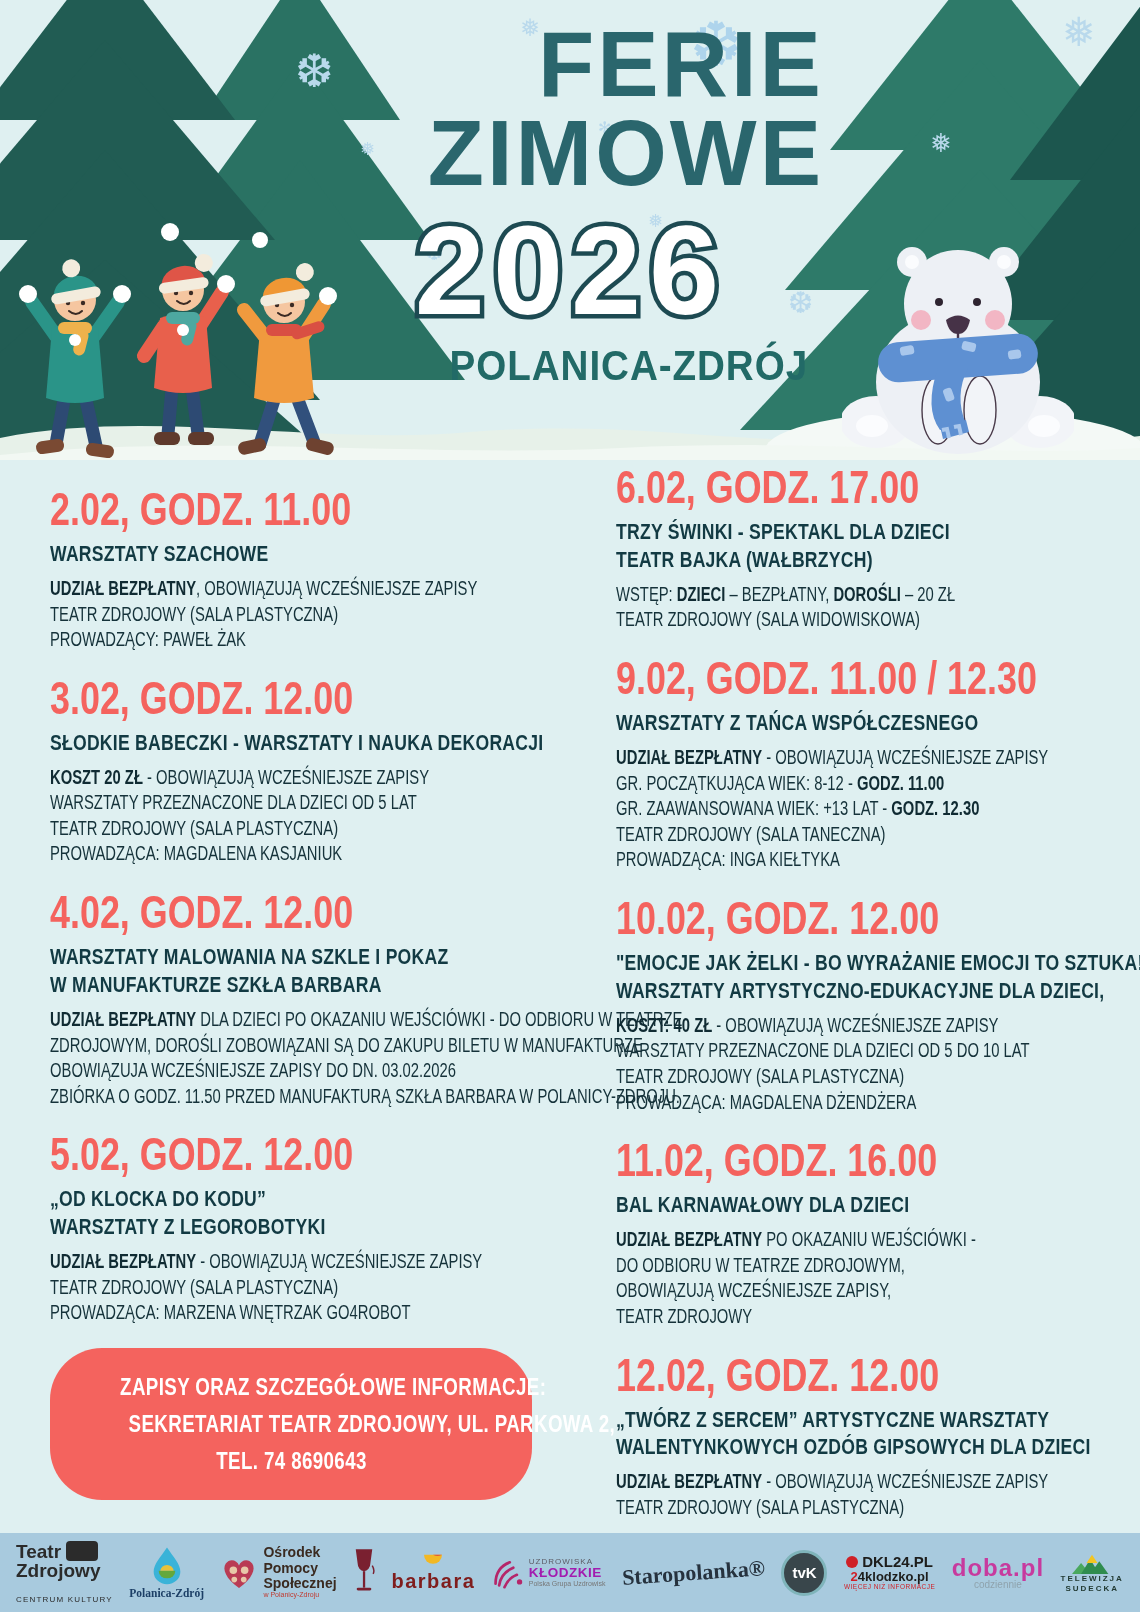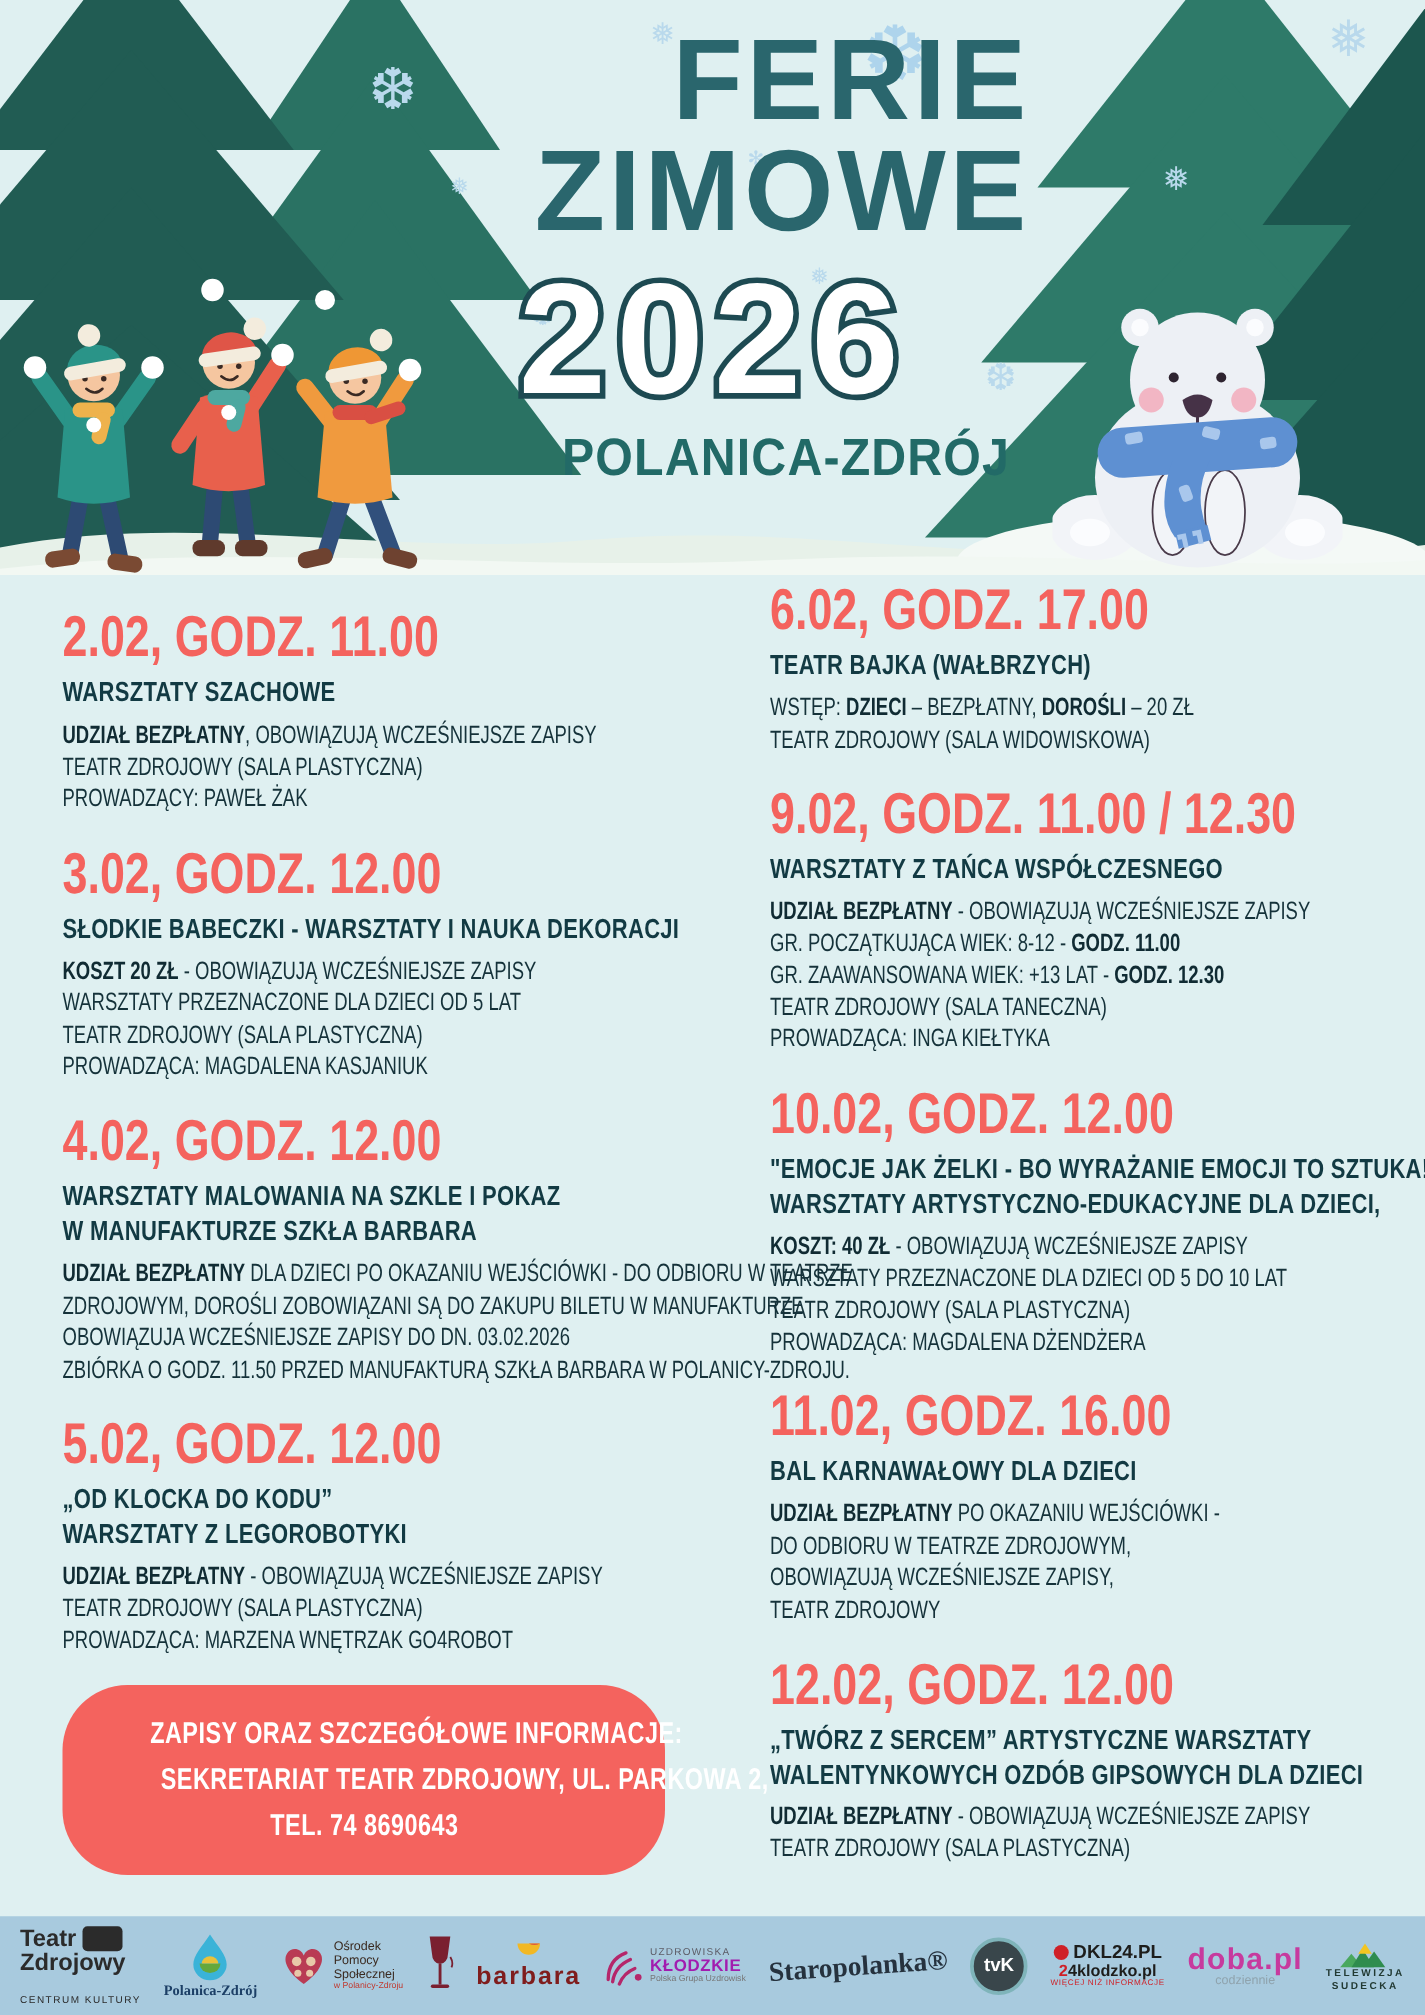--- a/index.html
+++ b/index.html
@@ -43,21 +43,21 @@
   .footer{position:absolute;left:0;bottom:0;width:1140px;height:79px;background:#a8cade;
           display:flex;align-items:center;justify-content:space-between;padding:0 16px;gap:4px}
   .logo{display:flex;align-items:center;gap:5px;flex:0 0 auto}
   .vcol{display:flex;flex-direction:column;align-items:center;line-height:1.05}
   .tz-col{display:flex;flex-direction:column;line-height:1}
   .tz-row{display:flex;align-items:center;gap:5px}
   .tz-big{font-size:19px;font-weight:800;color:#2b2b2b}
   .tz-mark{width:32px;height:20px;background:#2b2b2b;border-radius:4px;display:inline-block}
   .tz-small{font-size:8px;letter-spacing:1.2px;color:#2b2b2b;margin-top:16px}
   .pz-name{font-size:11.5px;font-weight:700;color:#1c3f66;font-family:"Liberation Serif",serif;margin-top:2px}
-  .ops-l1{font-size:10px;font-weight:400;color:#3a2a20;line-height:1.1}
+  .ops-l1{font-size:14px;font-weight:700;color:#3a2a20;line-height:1.1}
   .ops-l4{font-size:7px;color:#c03a30;line-height:1.2}
   .barb-txt{font-size:20px;color:#7f1d1d;letter-spacing:1.5px;font-weight:700}
   .uk-l1{font-size:8px;letter-spacing:1px;color:#5c5c66}
   .uk-l2{font-size:13.5px;font-weight:800;color:#a21caf;letter-spacing:.5px}
   .uk-l3{font-size:7px;color:#777}
   .star-txt{font-size:22px;font-weight:700;color:#26323e;font-family:"Liberation Serif",serif;transform:rotate(-4deg);display:inline-block}
   .tvk-circ{width:46px;height:46px;border-radius:50%;background:#39464b;border:3px solid #7fb4ba;color:#fff;
             display:flex;align-items:center;justify-content:center;font-size:15px;font-weight:800}
   .dkl-l1{display:flex;align-items:center;gap:4px;font-size:15px;font-weight:800;color:#1d1d1b}
   .dkl-dot{width:12px;height:12px;border-radius:50%;background:#cf2027;display:inline-block}
@@ -288,20 +288,21 @@
       <div class="pill">
         <div class="pl"><span class="cx-pill">ZAPISY ORAZ SZCZEGÓŁOWE INFORMACJE:</span></div>
         <div class="pl"><span class="cx-pill">SEKRETARIAT TEATR ZDROJOWY, UL. PARKOWA 2,</span></div>
         <div class="pl"><span class="cx-pill">TEL. 74 8690643</span></div>
       </div>
     </div>
   <div class="col col-right">
       <section class="event">
         <h2 class="edate"><span class="cx cx-date">6.02, GODZ. 17.00</span></h2>
         <div class="etitle">
+          <div class="tl"><span class="cx cx-title">TRZY ŚWINKI - SPEKTAKL DLA DZIECI</span></div>
           <div class="tl"><span class="cx cx-title">TEATR BAJKA (WAŁBRZYCH)</span></div>
         </div>
         <div class="edetails">
           <div class="dl"><span class="cx cx-detail"><span>WSTĘP: </span><b>DZIECI</b><span> – BEZPŁATNY, </span><b>DOROŚLI</b><span> – 20 ZŁ</span></span></div>
           <div class="dl"><span class="cx cx-detail"><span>TEATR ZDROJOWY (SALA WIDOWISKOWA)</span></span></div>
         </div>
       </section>
       <section class="event">
         <h2 class="edate"><span class="cx cx-date">9.02, GODZ. 11.00 / 12.30</span></h2>
         <div class="etitle">

